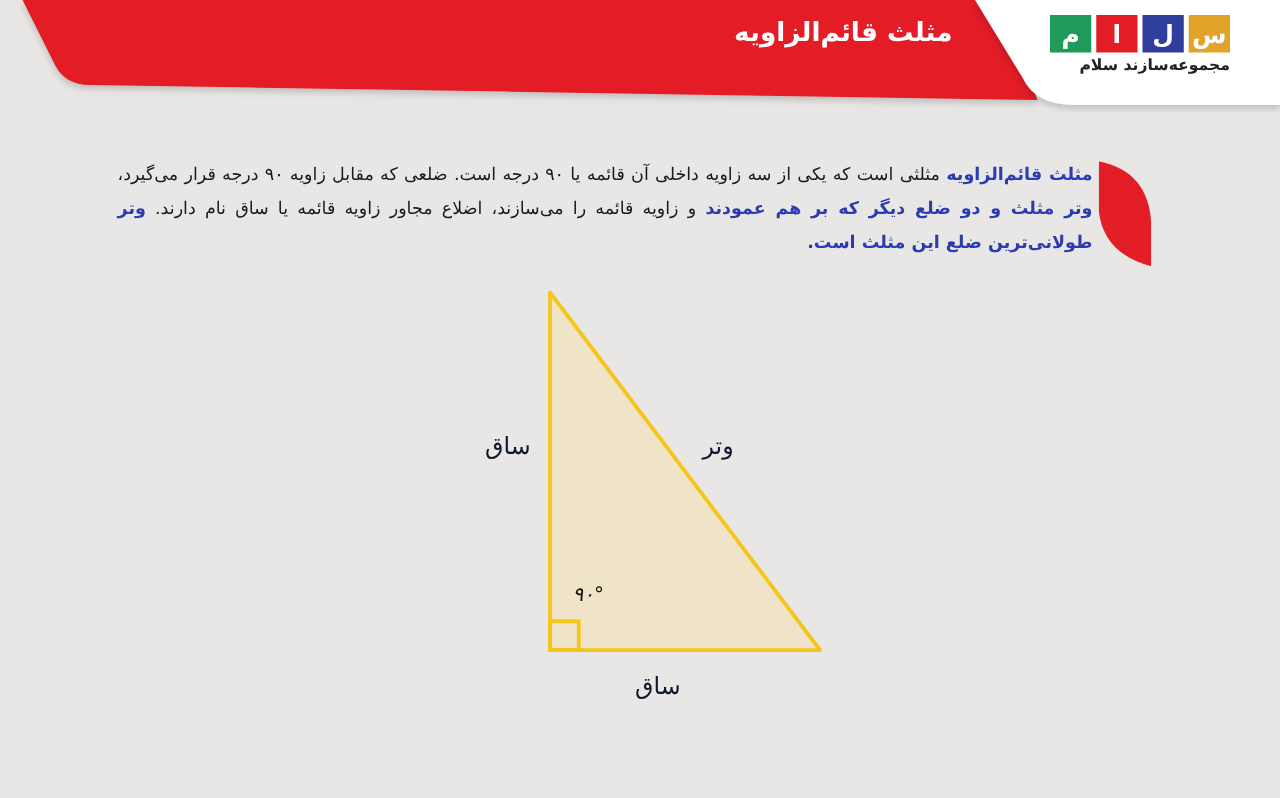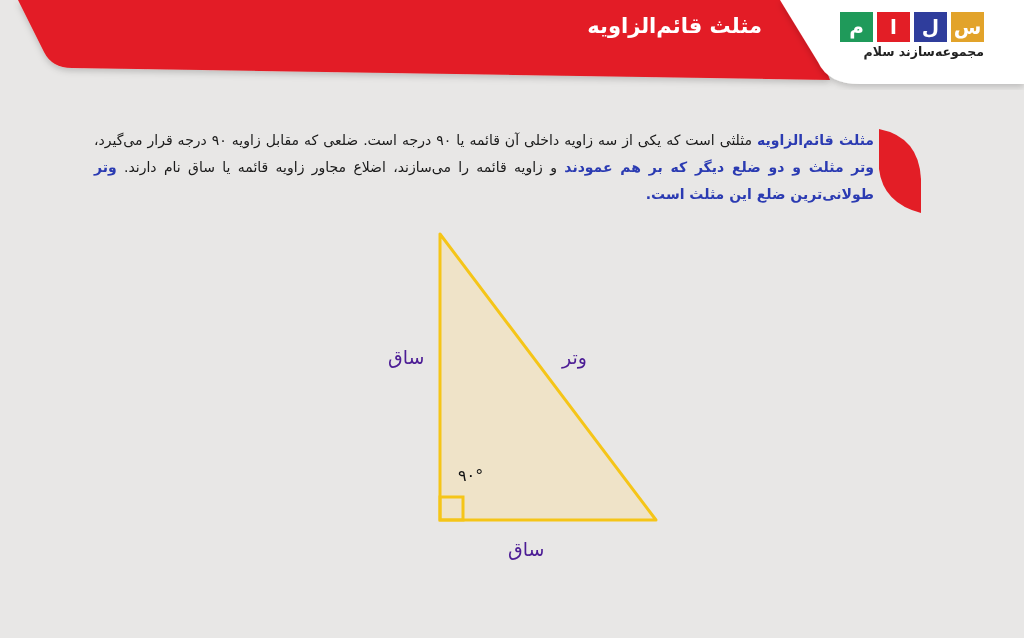--- a/index.html
+++ b/index.html
@@ -34,23 +34,23 @@
       position: absolute; left: 879px; top: 129px; width: 42px; height: 84px;
     }
     .paragraph {
       position: absolute; top: 127px; right: 150px; width: 780px;
       direction: rtl; text-align: justify; text-align-last: right;
       font-size: 14px; line-height: 27px; color: #1a1a1a;
     }
     .paragraph .hl { color: #2b3bb2; font-weight: bold; }
     .diagram { position: absolute; left: 0; top: 0; }
     .label {
-      position: absolute; font-size: 19px; color: #4c1d95; direction: rtl; white-space: nowrap;
+      position: absolute; font-size: 19px; color: #0f172a; direction: rtl; white-space: nowrap;
     }
-    .angle-label { position: absolute; font-size: 16px; color: #111; white-space: nowrap; }
+    .angle-label { position: absolute; font-size: 16px; color: #111; white-space: nowrap; font-style: italic; }
   </style>
 </head>
 <body>
 
 <div class="header-band">
   <svg width="1024" height="90">
     <defs>
       <filter id="sh" x="-5%" y="-20%" width="110%" height="160%">
         <feDropShadow dx="0" dy="3" stdDeviation="3" flood-color="#000" flood-opacity="0.18"></feDropShadow>
       </filter>

